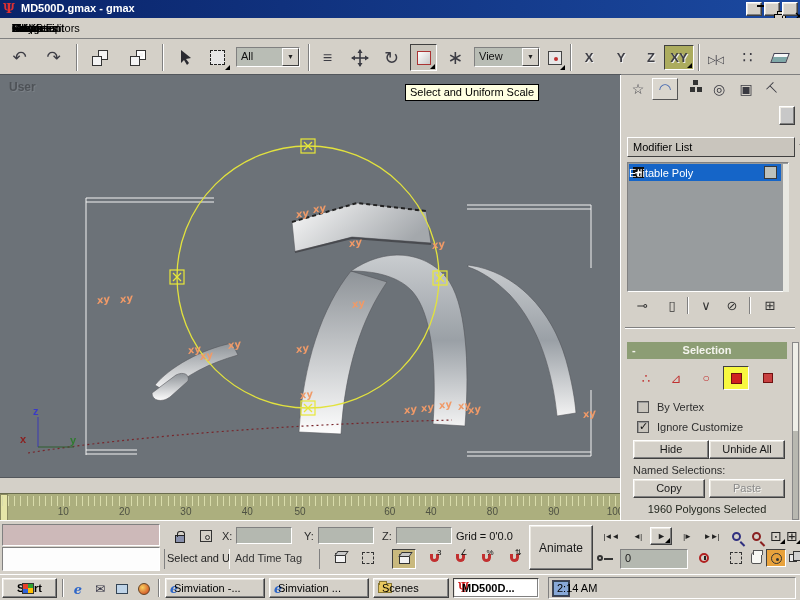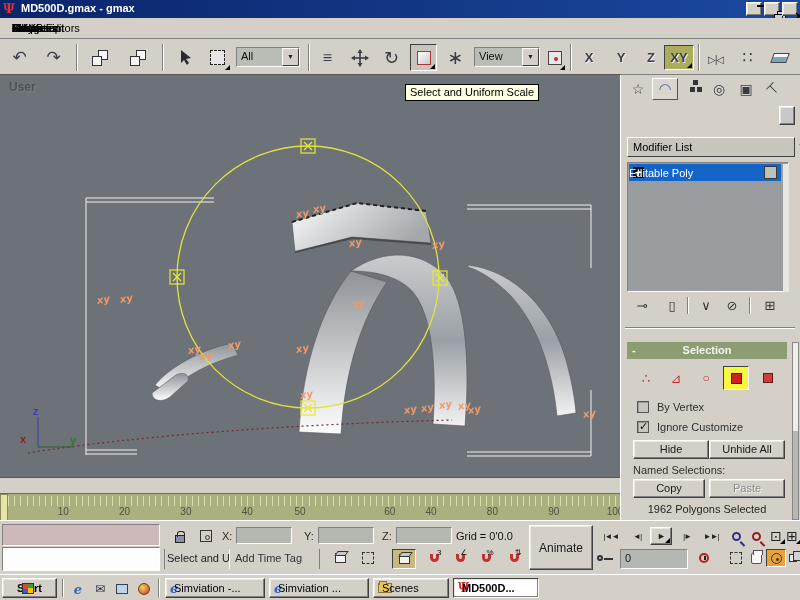--- a/index.html
+++ b/index.html
@@ -615,21 +615,21 @@
     <span class="cblabel" style="left:36px;top:346px">Ignore Customize</span>
 
     <span class="cpbtn btn" style="left:12px;top:365px;width:76px">Hide</span>
     <span class="cpbtn btn" style="left:88px;top:365px;width:76px">Unhide All</span>
 
     <span class="cblabel" style="left:12px;top:389px">Named Selections:</span>
 
     <span class="cpbtn btn" style="left:12px;top:404px;width:72px">Copy</span>
     <span class="cpbtn btn disabled" style="left:88px;top:404px;width:76px">Paste</span>
 
-    <div class="selstatus">1962 Polygons Selected</div>
+    <div class="selstatus">1960 Polygons Selected</div>
     <span class="cpscroll"></span>
   </div>
 
   <div class="statusbar">
     <div class="listener-pink"></div>
     <div class="listener-white"></div>
 
     <span class="sbico ctr flat" style="left:170px;top:6px">
         <i class="lockico"></i>
       </span>
@@ -754,15 +754,30 @@
     </span>
     <span class="taskbtn btn" style="left:373px;width:76px">
       <i class="folderico"></i>
       <span class="lbl">Scenes</span>
     </span>
     <span class="taskbtn btn active" style="left:453px;width:86px">
       <i class="gmaxico">Ψ</i>
       <span class="lbl">MD500D...</span>
     </span>
 
+    <span class="tray">
+      <span class="tray-icons">
+          <span class="tico ti-virus-scanner"></span>
+          <span class="tico ti-mouse"></span>
+          <span class="tico ti-volume"></span>
+          <span class="tico ti-display"></span>
+          <span class="tico ti-messenger"></span>
+          <span class="tico ti-scanner"></span>
+          <span class="tico ti-printer"></span>
+          <span class="tico ti-spreadsheet"></span>
+          <span class="tico ti-zonealarm">ZA</span>
+          <span class="tico ti-network"></span>
+        </span>
+      <span class="clock">2:14 AM</span>
+    </span>
   </div>
 
 </div>
 
 </body></html>

